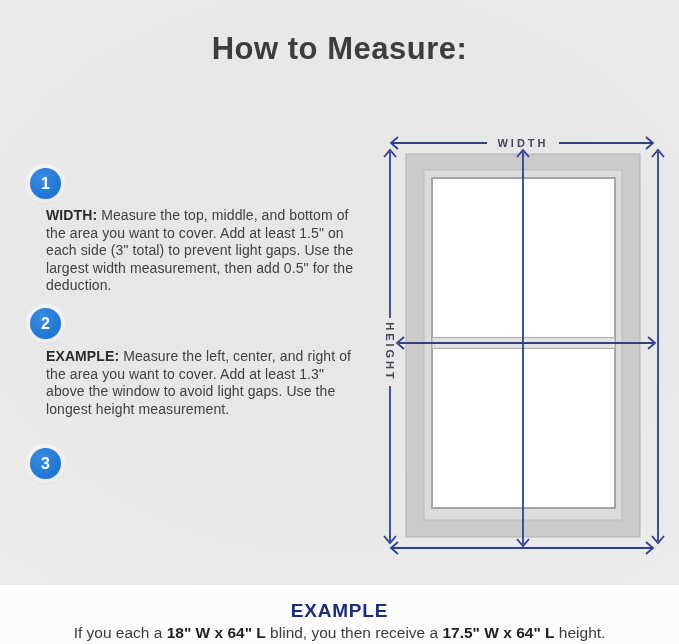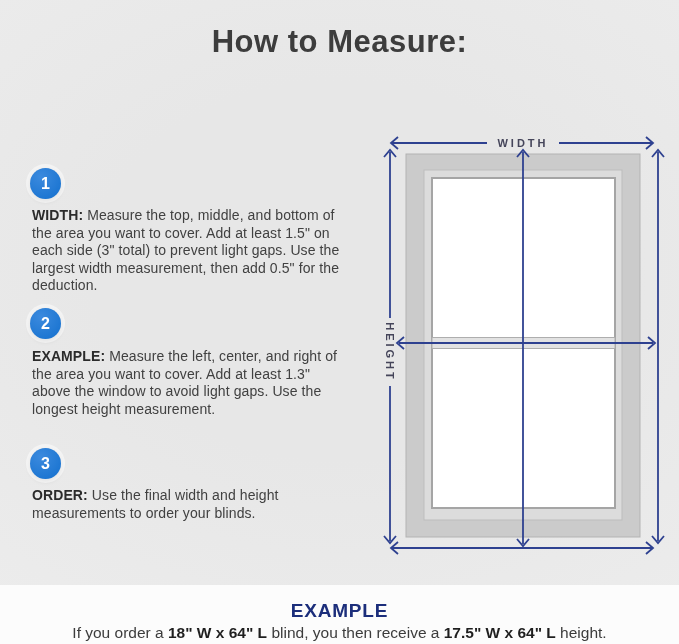--- a/index.html
+++ b/index.html
@@ -3,21 +3,21 @@
 <meta charset="utf-8">
 <style>
   html,body { margin:0; padding:0; background:#ddd; }
   .poster {
     position:relative; width:679px; height:644px; overflow:hidden;
     font-family:"Liberation Sans","DejaVu Sans",sans-serif;
     background: radial-gradient(130% 105% at 50% 42%, #e7e7e7 28%, #ededed 70%, #f4f4f4 100%);
   }
 
   
-  .title-block { position:absolute; top:24px; left:0; width:100%; text-align:center; }
+  .title-block { position:absolute; top:31px; left:0; width:100%; text-align:center; }
   .title-line1 {
     font-size:31px; font-weight:bold; letter-spacing:0.5px;
     color:var(--title-gray,#3d3d3d); line-height:36px;
   }
   .title-line2 { line-height:50px; margin-top:0px; white-space:nowrap; }
   .title-highlight {
     font-size:45px; font-weight:bold; letter-spacing:0.5px;
     color:var(--accent-blue,#2063d6);
     background: linear-gradient(97deg,#1a44b8 5%, #2e7ae0 55%, #2361d4 100%);
     -webkit-background-clip:text; background-clip:text;
@@ -27,21 +27,21 @@
 
   
   .step-circle {
     position:absolute; left:30px; width:31px; height:31px; border-radius:50%;
     background: radial-gradient(circle at 35% 28%, #3b8ade 0%, var(--step-badge-blue,#1d76d2) 75%);
     color:#ffffff; font-size:16px; font-weight:bold;
     display:flex; align-items:center; justify-content:center;
     box-shadow: 0 0 0 4px rgba(255,255,255,0.5), 0 2px 5px rgba(0,0,0,0.15);
   }
   .step-text {
-    position:absolute; left:32px; width:312px; margin:0;
+    position:absolute; left:46px; width:312px; margin:0;
     font-size:14px; line-height:17.5px; color:#414141; letter-spacing:0.1px;
   }
   .step-label { font-weight:bold; color:#2b2b2b; }
 
   
   .diagram { position:absolute; left:370px; top:118px; }
   .casing { fill:#cbcbcb; stroke:#b3b3b3; stroke-width:1; }
   .sash   { fill:#dcdcdc; stroke:#bdbdbd; stroke-width:1; }
   .pane   { fill:#ffffff; stroke:#a5a5a5; stroke-width:2; }
   .rail   { fill:#e2e2e2; stroke:#aeaeae; stroke-width:1; }
@@ -84,24 +84,20 @@
     <span>2</span>
   </div>
   <p class="step-text" style="top:348px">
     <span class="step-label">EXAMPLE:</span>
     <span>Measure the left, center, and right of the area you want to cover. Add at least 1.3" above the window to avoid light gaps. Use the longest height measurement.</span>
   </p>
 
   <div class="step-circle" style="top:448px">
     <span>3</span>
   </div>
-  <p class="step-text" style="top:487px">
-    <span class="step-label">ORDER:</span>
-    <span>Use the final width and height measurements to order your blinds.</span>
-  </p>
 
   <svg class="diagram" width="309" height="452" viewBox="370 118 309 452">
 
     <g>
       <rect class="casing" x="406" y="154" width="234" height="383"></rect>
       <rect class="sash" x="424" y="170" width="198" height="350"></rect>
       <rect class="pane" x="432" y="178" width="183" height="330"></rect>
       <rect class="rail" x="432" y="337.5" width="183" height="11"></rect>
     </g>
 
@@ -141,16 +137,16 @@
 
     <g class="arrow">
       <line x1="399" y1="343" x2="653" y2="343"></line>
       <path d="M404 337 L397 343 L404 349"></path>
       <path d="M648 337 L655 343 L648 349"></path>
     </g>
   </svg>
 
   <div class="example-strip">
     <div class="example-heading">EXAMPLE</div>
-    <div class="example-line"><span>If you order a </span><span class="example-bold">18" W x 64" L</span><span> blind, you then receive a </span><span class="example-bold">17.5" W x 64" L</span><span> height.</span></div>
+    <div class="example-line"><span>If you each a </span><span class="example-bold">18" W x 64" L</span><span> blind, you then receive a </span><span class="example-bold">17.5" W x 64" L</span><span> height.</span></div>
   </div>
 
 </div>
 
 </body></html>

